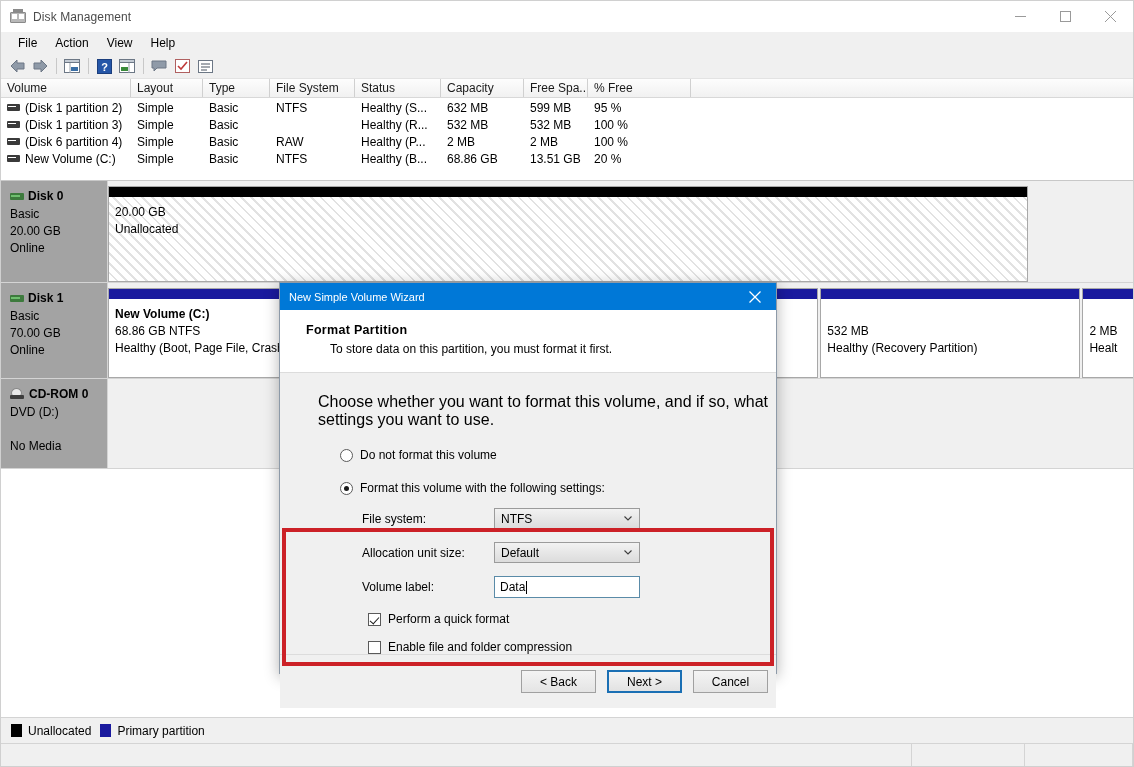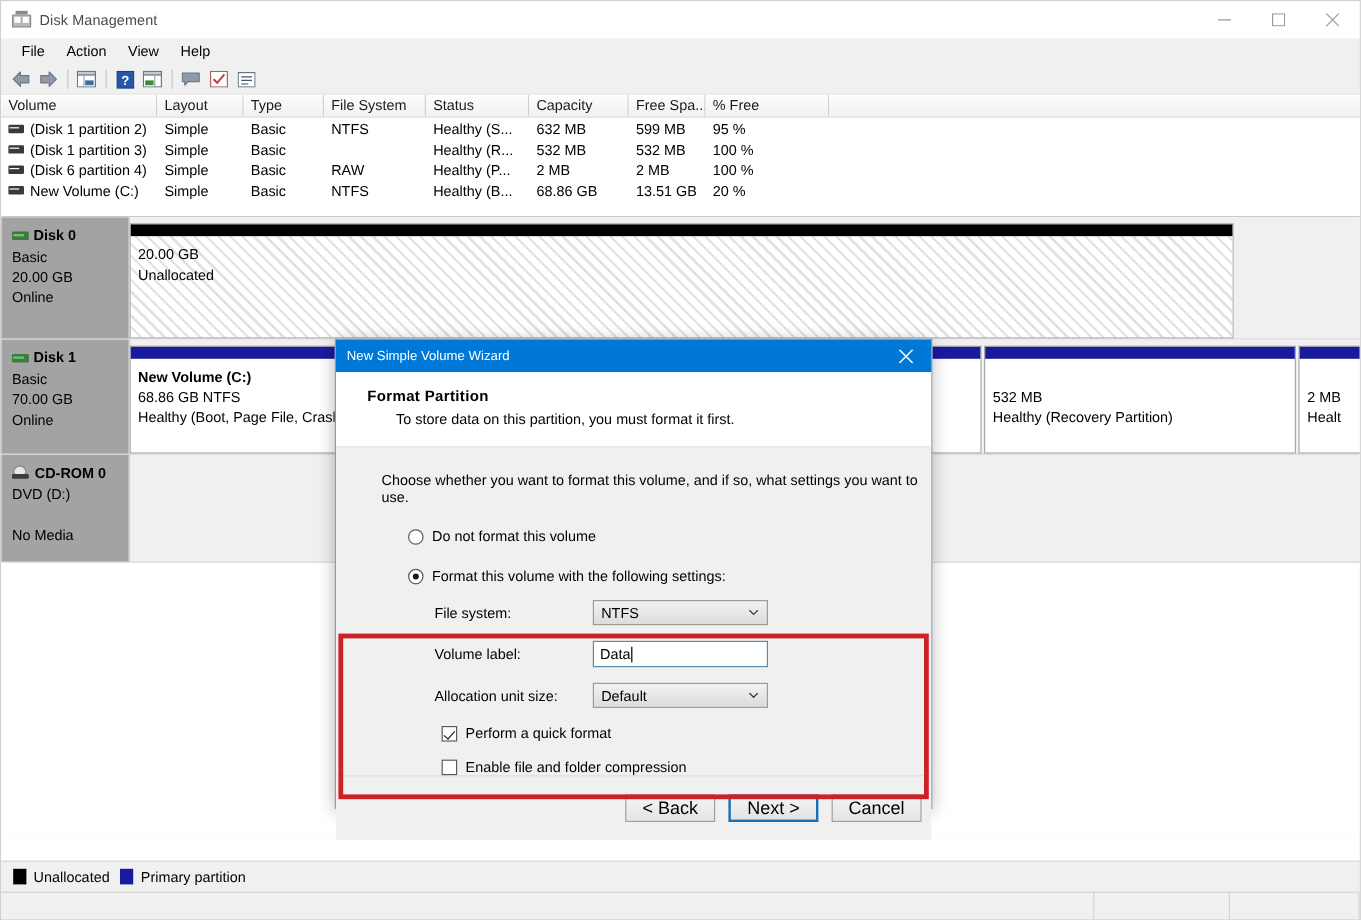--- a/index.html
+++ b/index.html
@@ -287,21 +287,21 @@
     padding: 13px 0 0 26px;
     box-sizing: border-box;
   }
   #dlg-head-title { font-weight: bold; font-size: 12.5px; letter-spacing: .3px; }
   #dlg-head-sub { margin-top: 5px; margin-left: 24px; font-size: 12px; }
   #dlg-body {
     flex: 1; position: relative;
     background: #f0f0f0;
     padding: 20px 0 0 0;
   }
-  #dlg-intro { margin-left: 38px; font-size: 12px; }
+  #dlg-intro { margin-left: 38px; font-size: 16px; }
   .radio-line {
     display: flex; align-items: center;
     margin-left: 60px; margin-top: 19px;
     font-size: 12px; gap: 7px;
   }
   .radio {
     width: 13px; height: 13px; border-radius: 50%;
     border: 1px solid #5a5a5a; background: #fff;
     box-sizing: border-box; position: relative;
     flex: none;
@@ -379,21 +379,21 @@
     display: flex; align-items: center;
     justify-content: flex-end;
     padding-right: 8px; gap: 11px;
   }
   .dbtn {
     width: 75px; height: 23px;
     background: linear-gradient(#f4f4f4, #e4e4e4);
     border: 1px solid #a0a0a0;
     box-sizing: border-box;
     display: flex; align-items: center; justify-content: center;
-    font-size: 15px; color: #000;
+    font-size: 12px; color: #000;
   }
   .dbtn.default {
     border: 2px solid #1a6fb4;
     background: linear-gradient(#f4f4f4, #e2e2e2);
   }
 </style>
 </head>
 <body>
 
 <div id="window">
@@ -663,37 +663,37 @@
           <span class="field-label">File system:</span>
           <span class="combo">
             <span>NTFS</span>
             <svg class="chev" viewBox="0 0 8 5">
                 <path d="M0.5 0.5 L4 4 L7.5 0.5" fill="none" stroke="#3d3d3d" stroke-width="1.1"></path>
               </svg>
           </span>
         </div>
 
         <div class="field-row">
-          <span class="field-label">Volume label:</span>
-          <span class="textbox">
-            <span>Data</span>
-              <span class="caret"></span>
-          </span>
-        </div>
-
-        <div class="field-row">
           <span class="field-label">Allocation unit size:</span>
           <span class="combo">
             <span>Default</span>
             <svg class="chev" viewBox="0 0 8 5">
                 <path d="M0.5 0.5 L4 4 L7.5 0.5" fill="none" stroke="#3d3d3d" stroke-width="1.1"></path>
               </svg>
           </span>
         </div>
 
+        <div class="field-row">
+          <span class="field-label">Volume label:</span>
+          <span class="textbox">
+            <span>Data</span>
+              <span class="caret"></span>
+          </span>
+        </div>
+
         <div class="check-line">
           <span class="cbox on"></span>
           <span>Perform a quick format</span>
         </div>
 
         <div class="check-line">
           <span class="cbox"></span>
           <span>Enable file and folder compression</span>
         </div>
 

